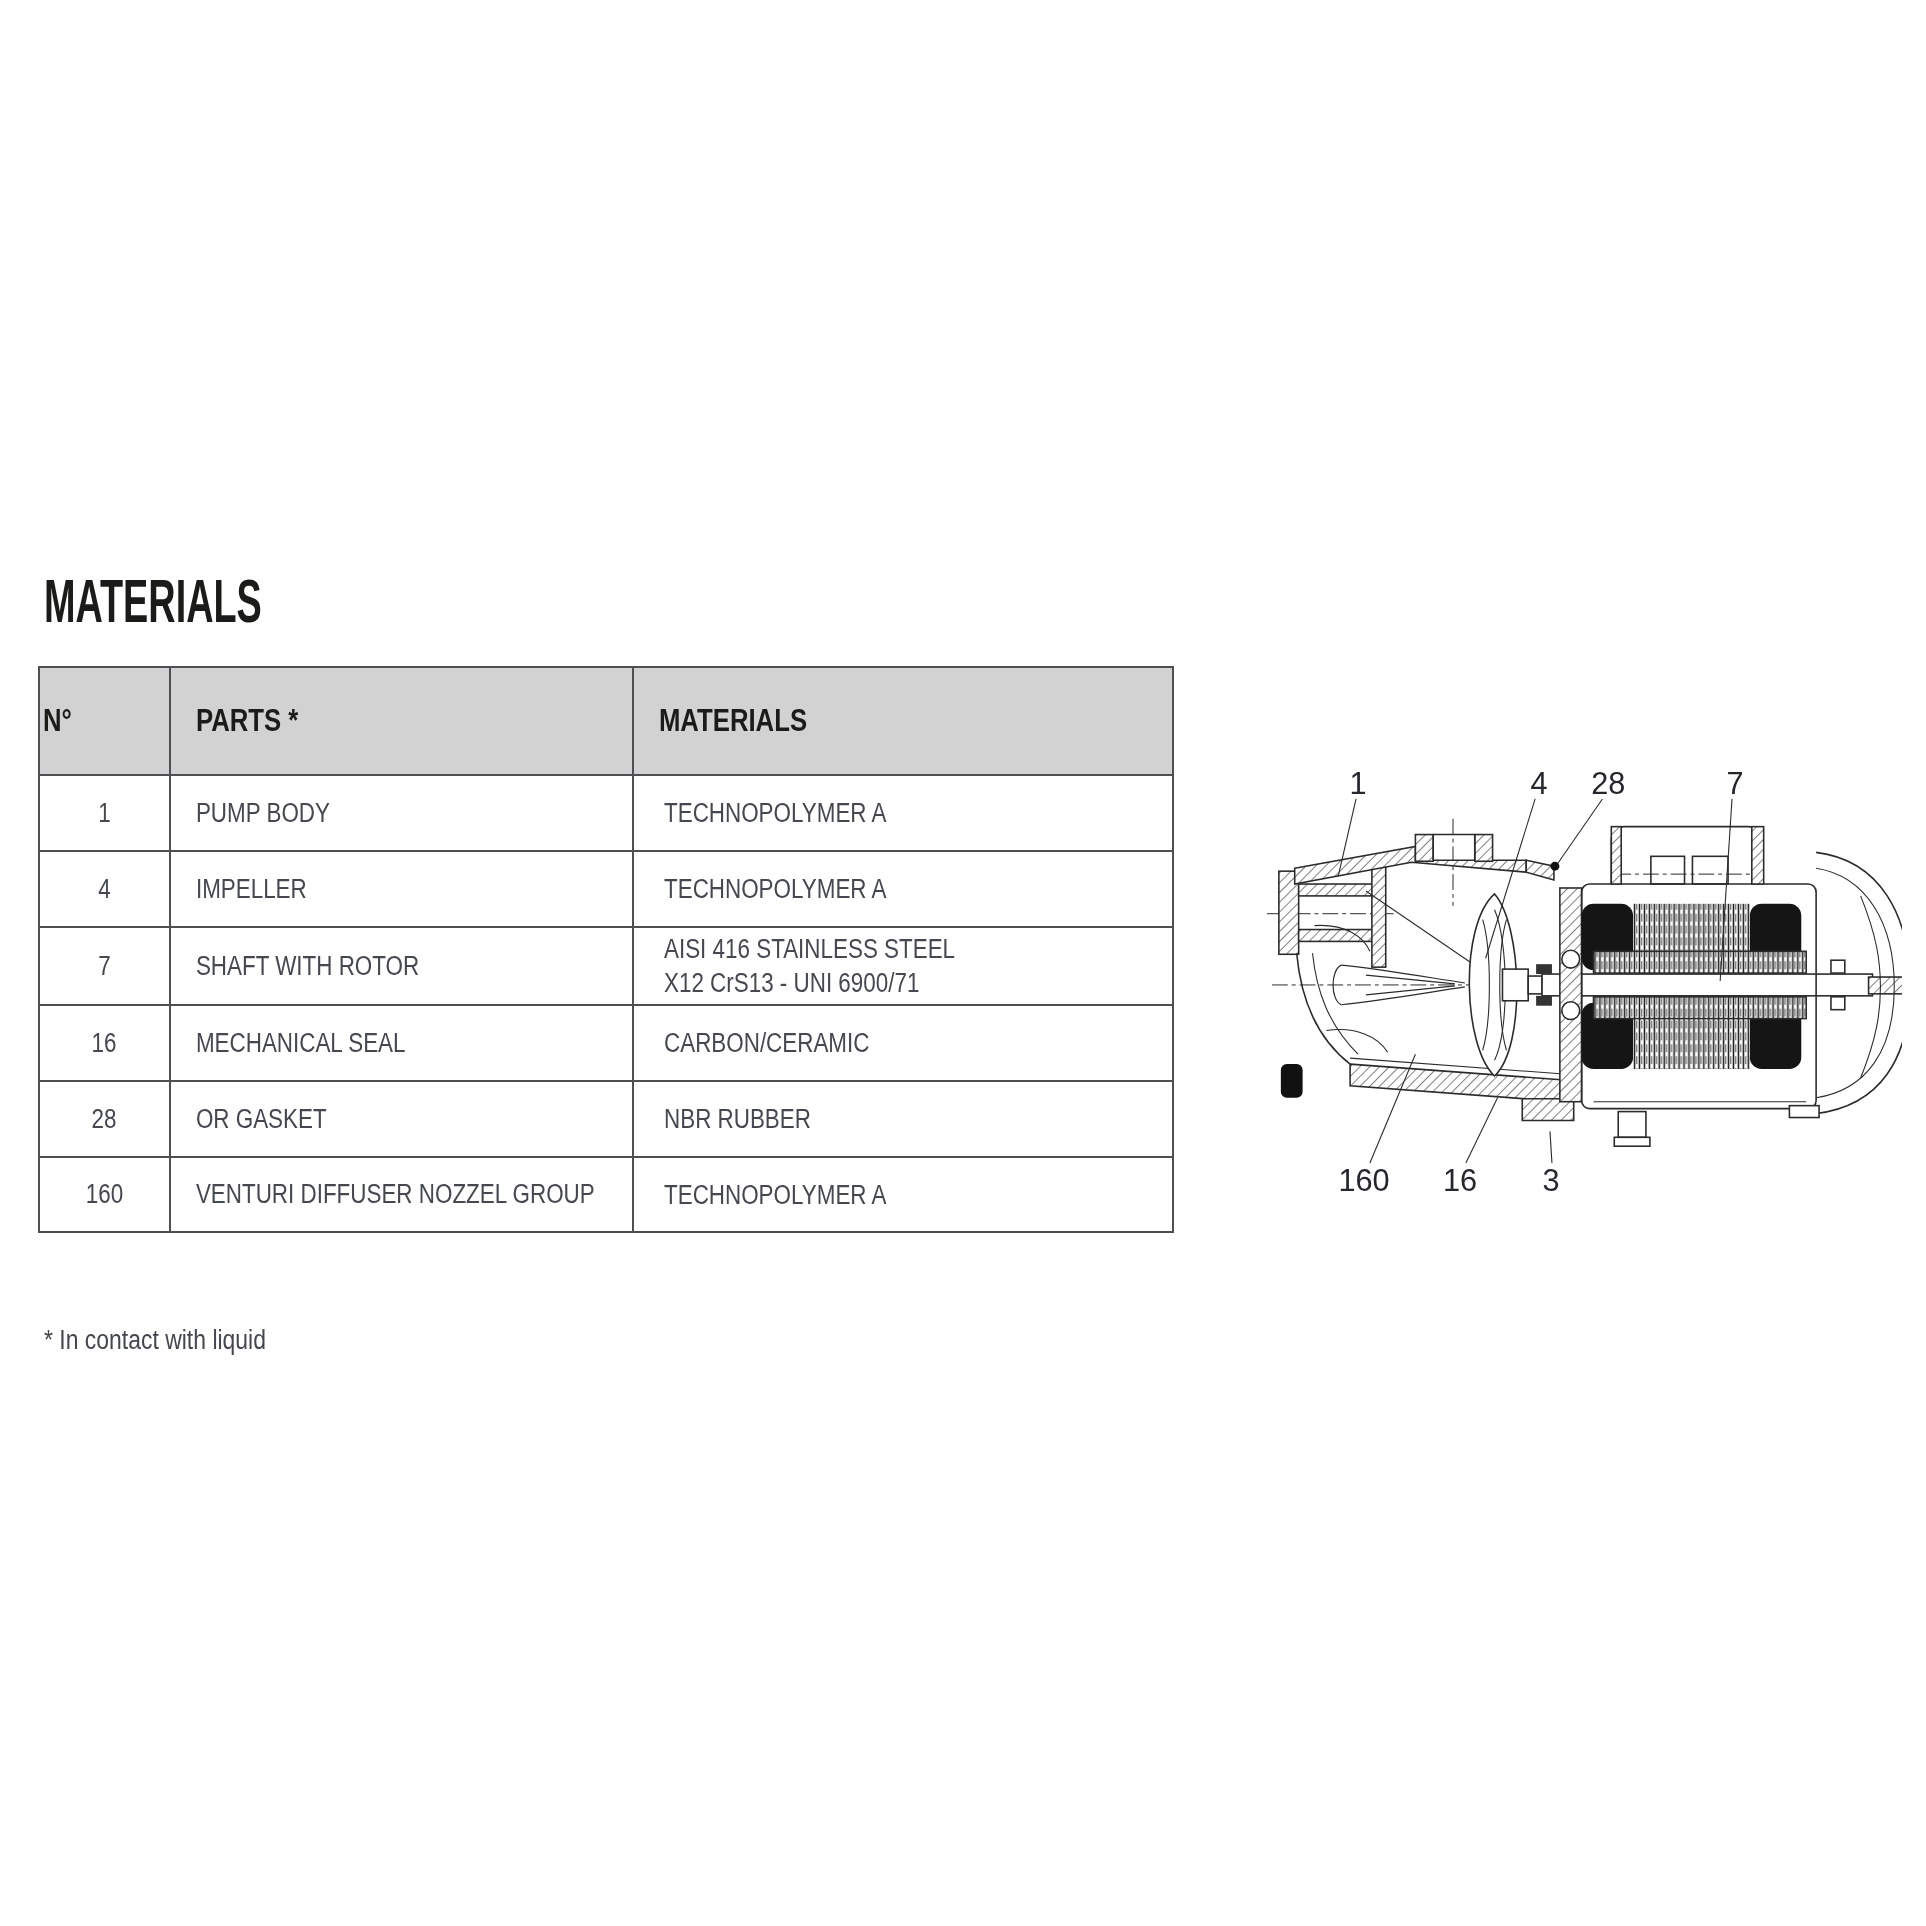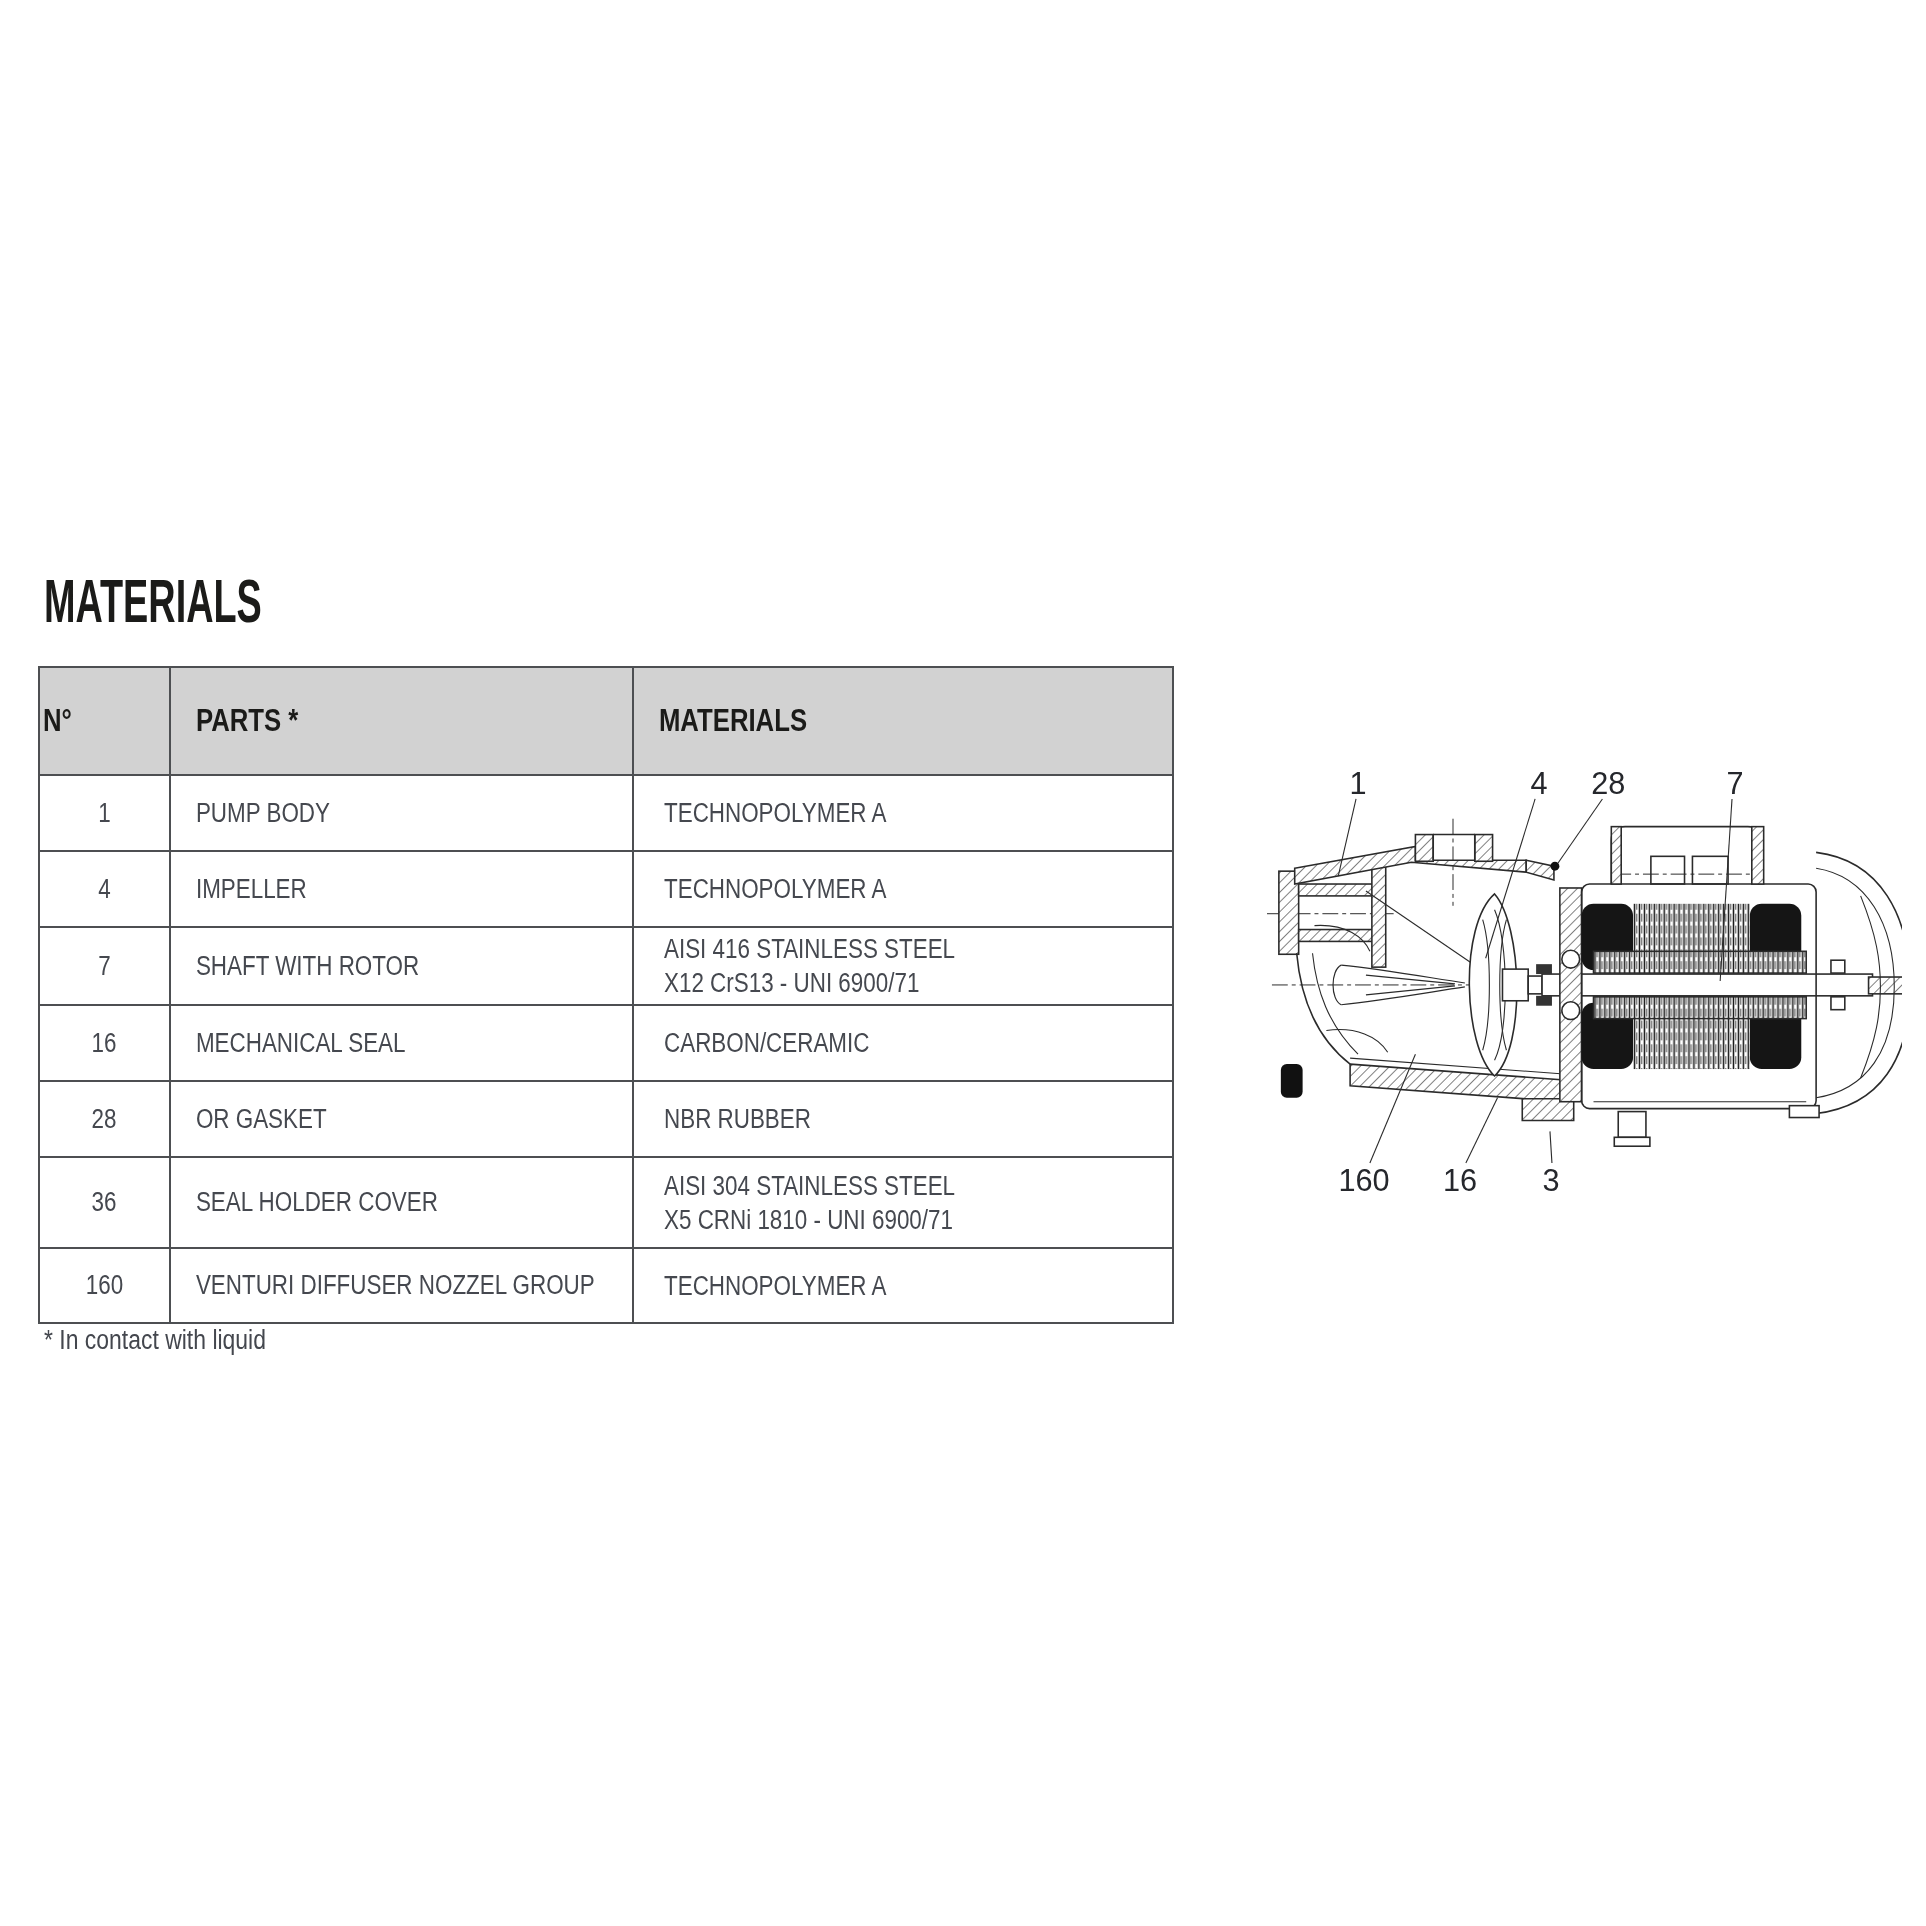--- a/index.html
+++ b/index.html
@@ -71,28 +71,20 @@
             <div class="mline pad"><span class="cnd">CARBON/CERAMIC</span></div>
           </td>
     </tr>
     <tr>
       <td class="c-no"><span class="cndc">28</span></td>
       <td><span class="cnd pad">OR GASKET</span></td>
       <td>
             <div class="mline pad"><span class="cnd">NBR RUBBER</span></div>
           </td>
     </tr>
-    <tr class="r-seal">
-      <td class="c-no"><span class="cndc">36</span></td>
-      <td><span class="cnd pad">SEAL HOLDER COVER</span></td>
-      <td>
-        <div class="mline pad"><span class="cnd">AISI 304 STAINLESS STEEL</span></div>
-        <div class="mline pad"><span class="cnd">X5 CRNi 1810 - UNI 6900/71</span></div>
-      </td>
-    </tr>
     <tr class="r-venturi">
       <td class="c-no"><span class="cndc">160</span></td>
       <td><span class="cnd pad">VENTURI DIFFUSER NOZZEL GROUP</span></td>
       <td>
             <div class="mline pad"><span class="cnd">TECHNOPOLYMER A</span></div>
           </td>
     </tr>
   </tbody>
     </table>
 

